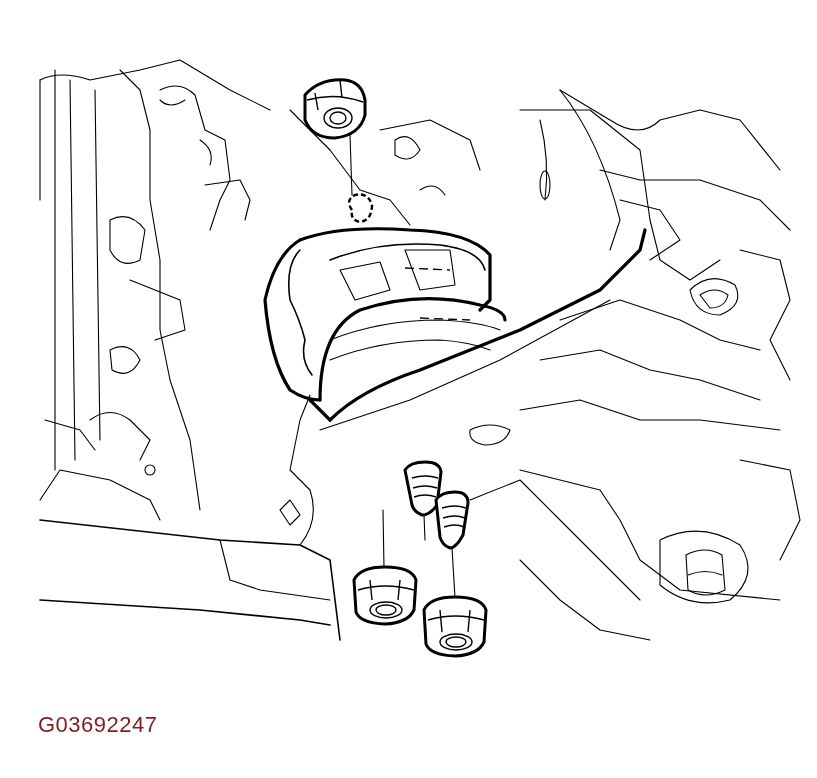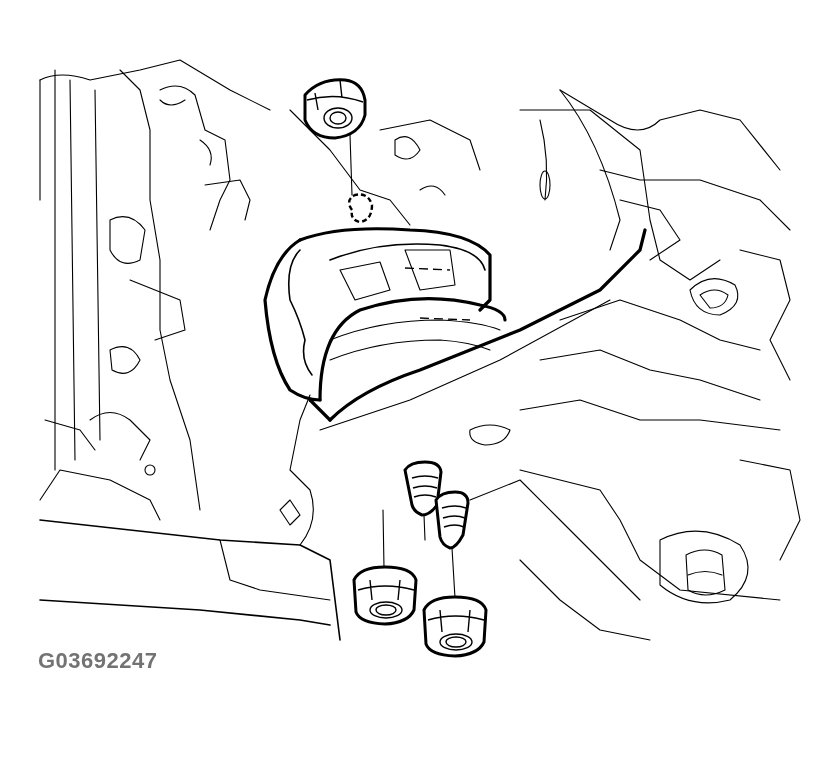--- a/index.html
+++ b/index.html
@@ -5,21 +5,21 @@
   html, body { margin: 0; padding: 0; background: #ffffff; }
   body { width: 817px; height: 778px; position: relative; overflow: hidden; font-family: "Liberation Sans", sans-serif; }
   #drawing { position: absolute; left: 0; top: 0; width: 817px; height: 778px; }
   .thin { fill: none; stroke: #000; stroke-width: 1.1; stroke-linecap: round; stroke-linejoin: round; }
   .med { fill: none; stroke: #000; stroke-width: 1.6; stroke-linecap: round; stroke-linejoin: round; }
   .thick { fill: none; stroke: #000; stroke-width: 3.2; stroke-linecap: round; stroke-linejoin: round; }
   .dash { fill: none; stroke: #000; stroke-width: 1.3; stroke-dasharray: 9 5; }
   .hid { fill: none; stroke: #000; stroke-width: 2.4; stroke-dasharray: 5 3; }
   .part { fill: #fff; stroke: #000; stroke-width: 3; stroke-linejoin: round; }
   .partin { fill: none; stroke: #000; stroke-width: 1.4; }
-  #figure-id { position: absolute; left: 38px; top: 648px; font-size: 22px; font-weight: bold; color: #737373; letter-spacing: 0.5px; }
+  #figure-id { position: absolute; left: 38px; top: 712px; font-size: 22px; font-weight: normal; color: #7f1d1d; letter-spacing: 0.5px; }
 </style>
 </head>
 <body>
 
 <svg id="drawing" viewBox="0 0 817 778" xmlns="http://www.w3.org/2000/svg">
 
   <g>
     <path class="thin" d="M40 80 L40 200 M55 70 L55 470 M70 80 L75 460 M95 90 L100 440"></path>
     <path class="thin" d="M40 80 Q60 70 90 80 L140 70 L180 60 L230 90 L270 110"></path>
     <path class="thin" d="M120 70 L140 90 L150 130 L150 200 L160 260 L160 330 L170 380 L190 440 L200 510"></path>

